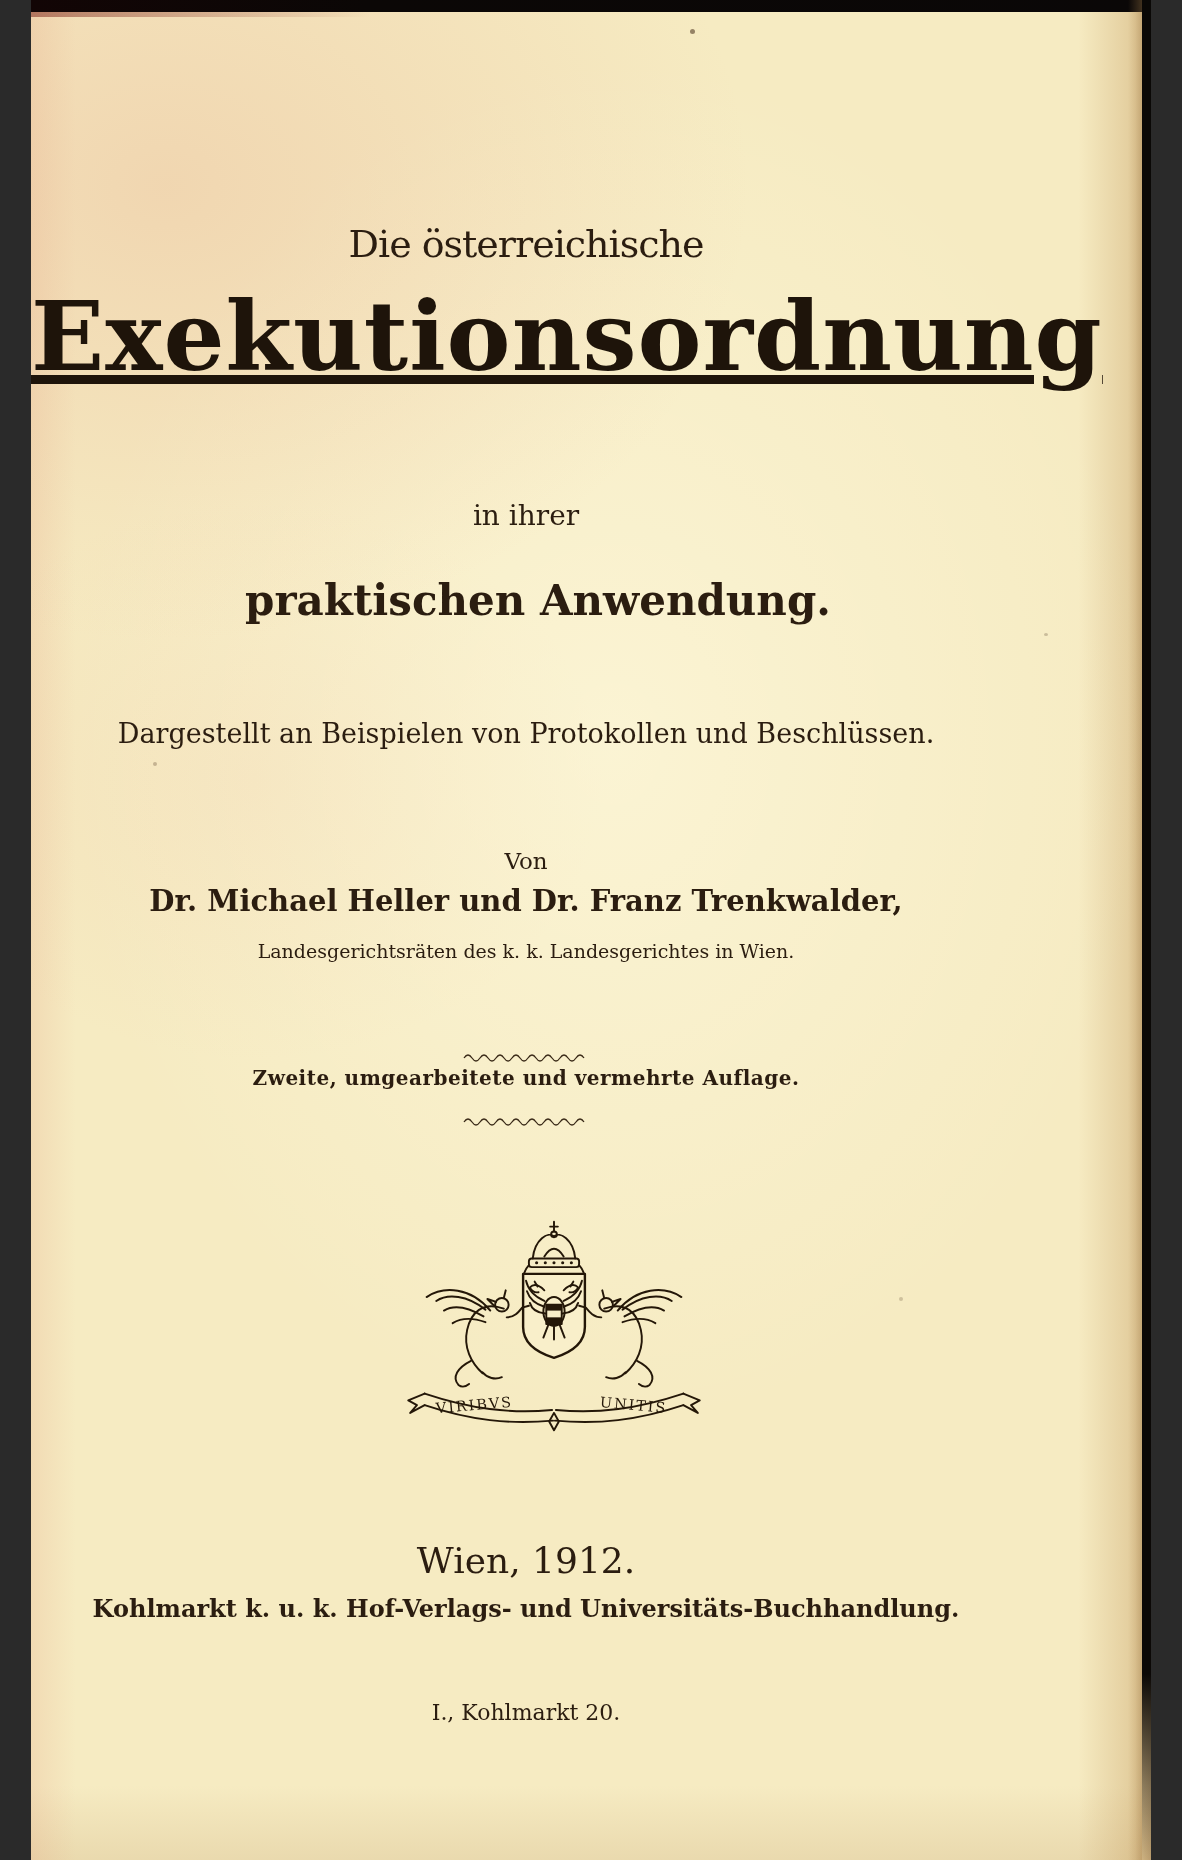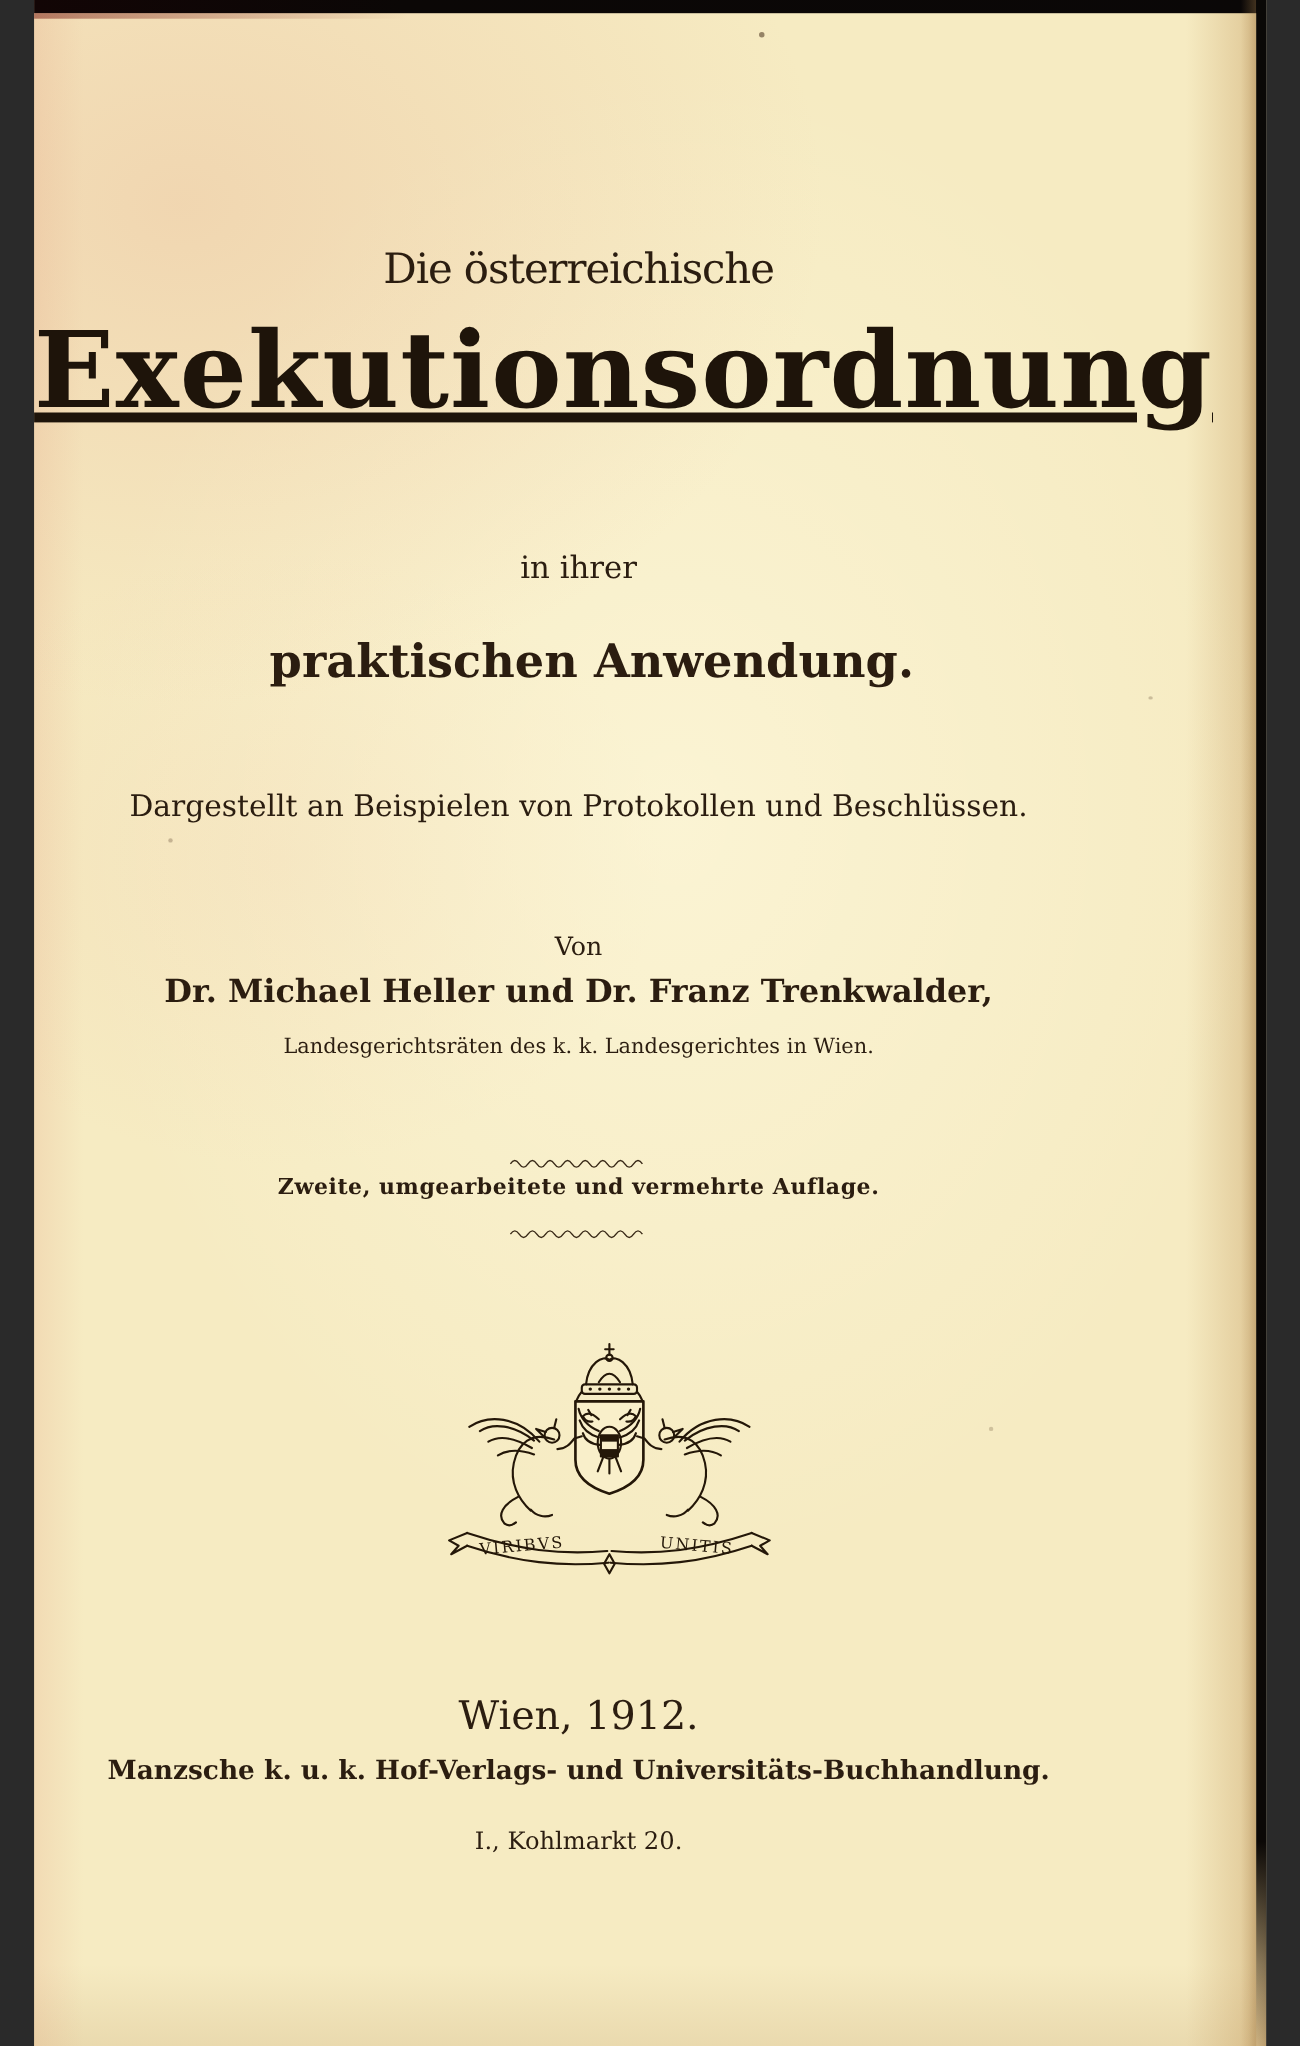--- a/index.html
+++ b/index.html
@@ -48,21 +48,21 @@
   .desc        { top: 718px;  font-size: 27px; }
   .von         { top: 848px;  font-size: 23px; }
   .authors     { top: 884px;  font-size: 29px; font-weight: bold; }
   .affil       { top: 940px;  font-size: 19px; }
   .squig1      { top: 1048px; }
   .edition     { top: 1066px; font-size: 20px; font-weight: bold; letter-spacing: 0.5px; }
   .squig2      { top: 1112px; }
   .emblem-wrap { position: absolute; left: 358px; top: 1216px; width: 330px; height: 222px; }
   .place       { top: 1540px; font-size: 36px; font-weight: normal; }
   .publisher   { top: 1594px; font-size: 24px; font-weight: bold; }
-  .address     { top: 1662px; font-size: 22px; }
+  .address     { top: 1700px; font-size: 22px; }
 
   .squiggle-svg { display: inline-block; }
 </style>
 </head>
 <body>
 
 <div class="scan">
 
   <div class="bar-top"></div>
   <div class="bar-top-tinge"></div>
@@ -161,18 +161,18 @@
         </g>
         <g fill="#241708" font-family="DejaVu Serif, serif" font-size="15" letter-spacing="2" text-anchor="middle">
           <text x="88" y="201" transform="rotate(-5 88 201)">VIRIBVS</text>
           <text x="252" y="201" transform="rotate(5 252 201)">UNITIS</text>
         </g>
       </svg>
     </div>
 
     <div class="line place">Wien, 1912.</div>
 
-    <div class="line publisher">Manzsche k. u. k. Hof-Verlags- und Universitäts-Buchhandlung.</div>
+    <div class="line publisher">Kohlmarkt k. u. k. Hof-Verlags- und Universitäts-Buchhandlung.</div>
 
     <div class="line address">I., Kohlmarkt 20.</div>
 
   </main>
 </div>
 
 </body></html>

